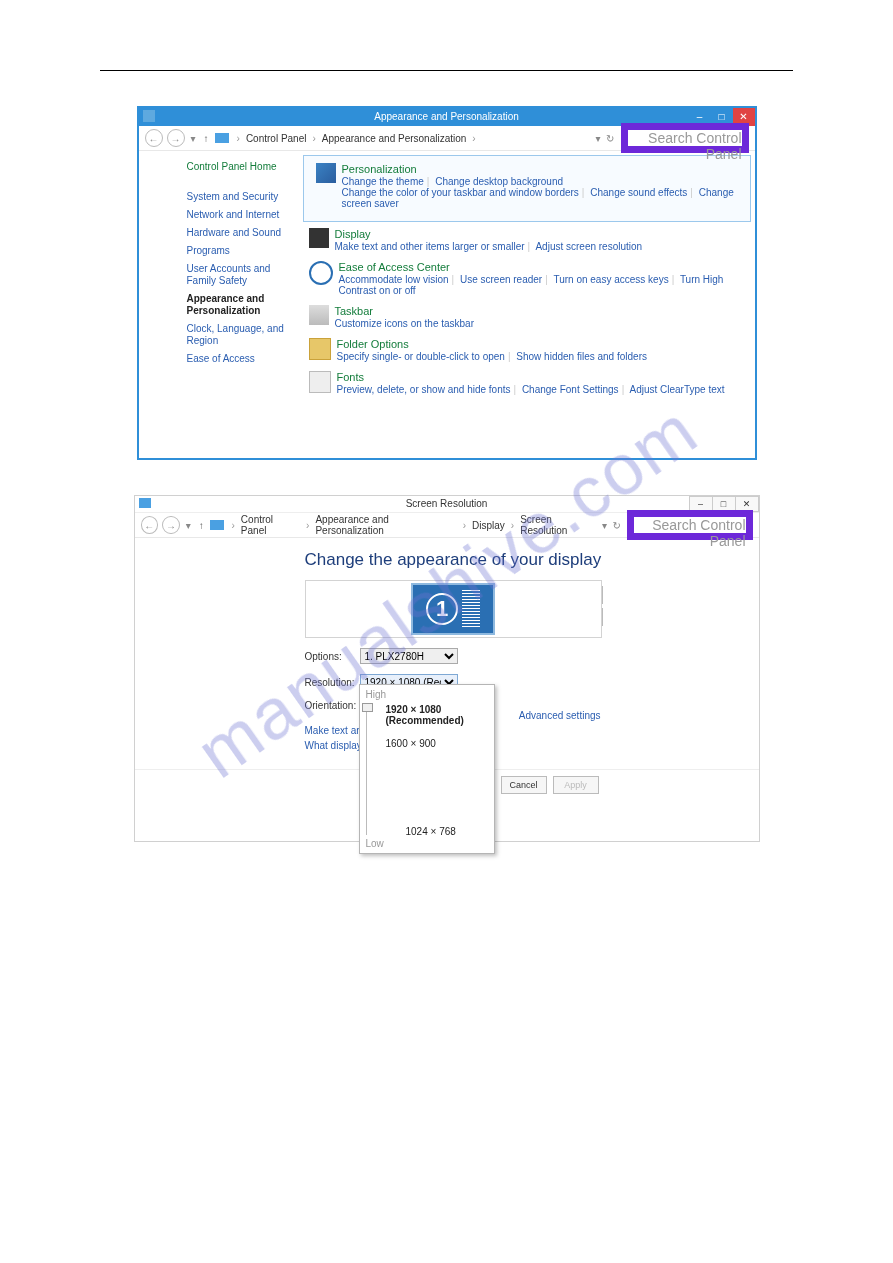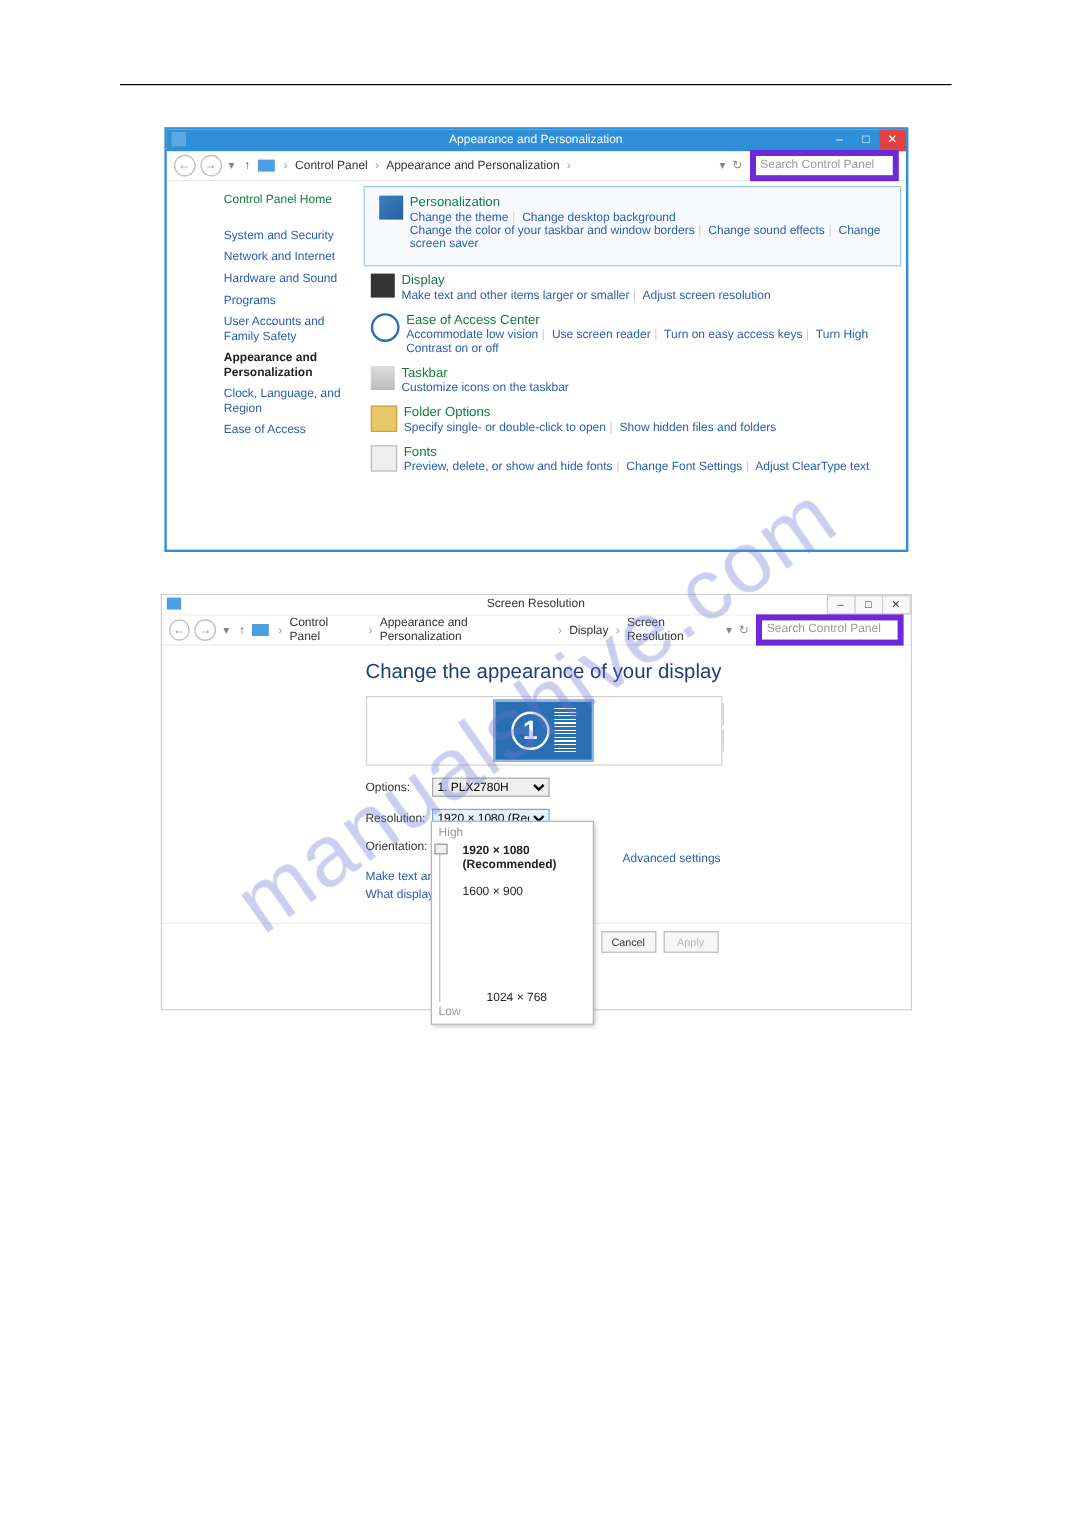--- a/index.html
+++ b/index.html
@@ -15,21 +15,21 @@
   .titlebar1 .wbtns span{width:22px;height:18px;display:flex;align-items:center;justify-content:center;font-size:10px;}
   .titlebar1 .close{background:#e04343;color:#fff;}
   .navbar{height:24px;border-bottom:1px solid #e8e8e8;display:flex;align-items:center;font-size:10px;color:#444;padding:0 6px;position:relative;}
   .nav-circle{width:16px;height:16px;border:1px solid #bbb;border-radius:50%;display:flex;align-items:center;justify-content:center;color:#888;margin-right:4px;}
   .navbar .arrow{margin:0 2px;color:#888;}
   .navbar .up{margin:0 6px;color:#555;}
   .navbar .folders-icon{width:14px;height:10px;background:#4aa0e2;margin-right:4px;display:inline-block;}
   .navbar .crumb{margin:0 2px;color:#333;}
   .navbar .caret{margin:0 4px;color:#999;}
   .navbar .refresh{margin-left:auto;color:#888;margin-right:6px;}
-  .navbar .search{width:110px;height:16px;border:5px solid #6d28d9;font-size:10px;color:#999;padding-left:4px;line-height:16px;}
+  .navbar .search{width:110px;height:16px;border:7px solid #6d28d9;font-size:14px;color:#999;padding-left:4px;line-height:16px;text-align:right;}
   .cp-body{display:flex;height:calc(100% - 42px);}
   .cp-side{width:104px;padding:10px 8px;font-size:10px;margin-left:40px;}
   .cp-side div{margin-bottom:6px;line-height:1.2;}
   .cp-side .home{color:#137c3b;}
   .cp-side .link{color:#2a5db0;}
   .cp-side .current{color:#222;font-weight:bold;}
   .cp-main{flex:1;padding:4px 4px;}
   .selected-panel{border:1px solid #9cc8ec;background:#f7fbff;padding:5px 6px;margin-bottom:4px;}
   .sect{display:flex;margin-bottom:5px;padding:2px 6px;}
   .sect .icon{width:20px;height:20px;margin-right:6px;flex-shrink:0;position:relative;}

